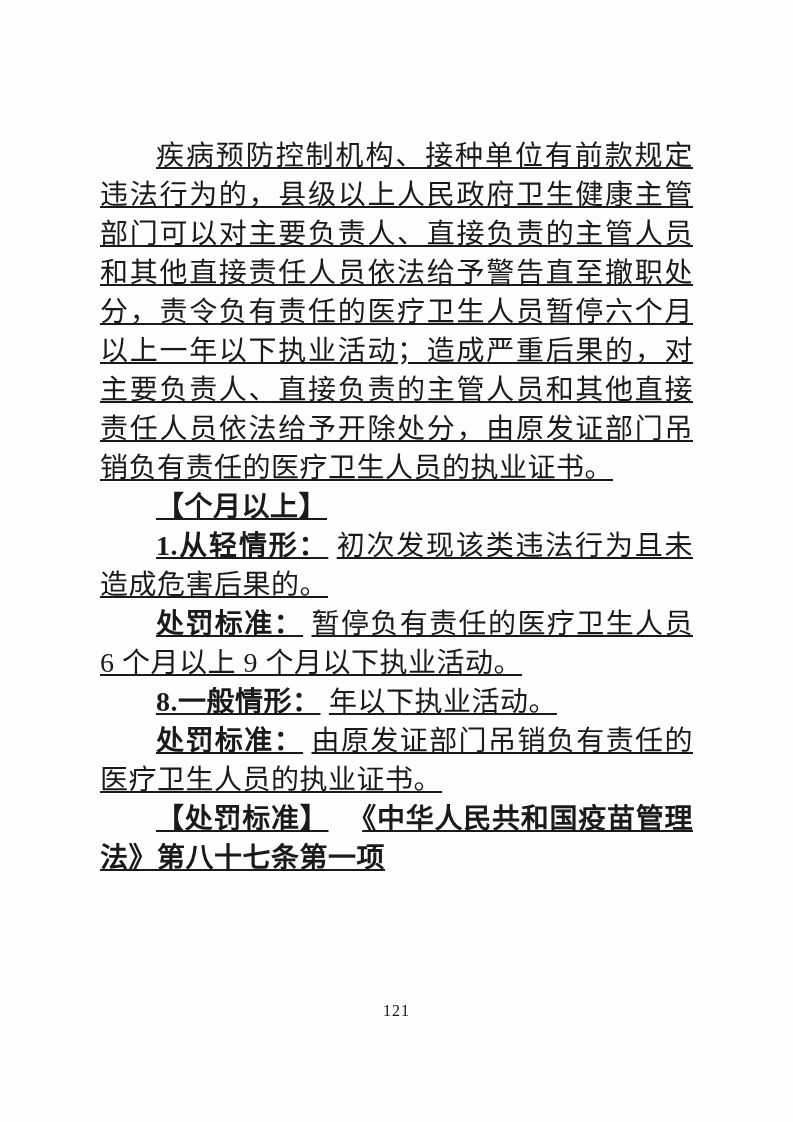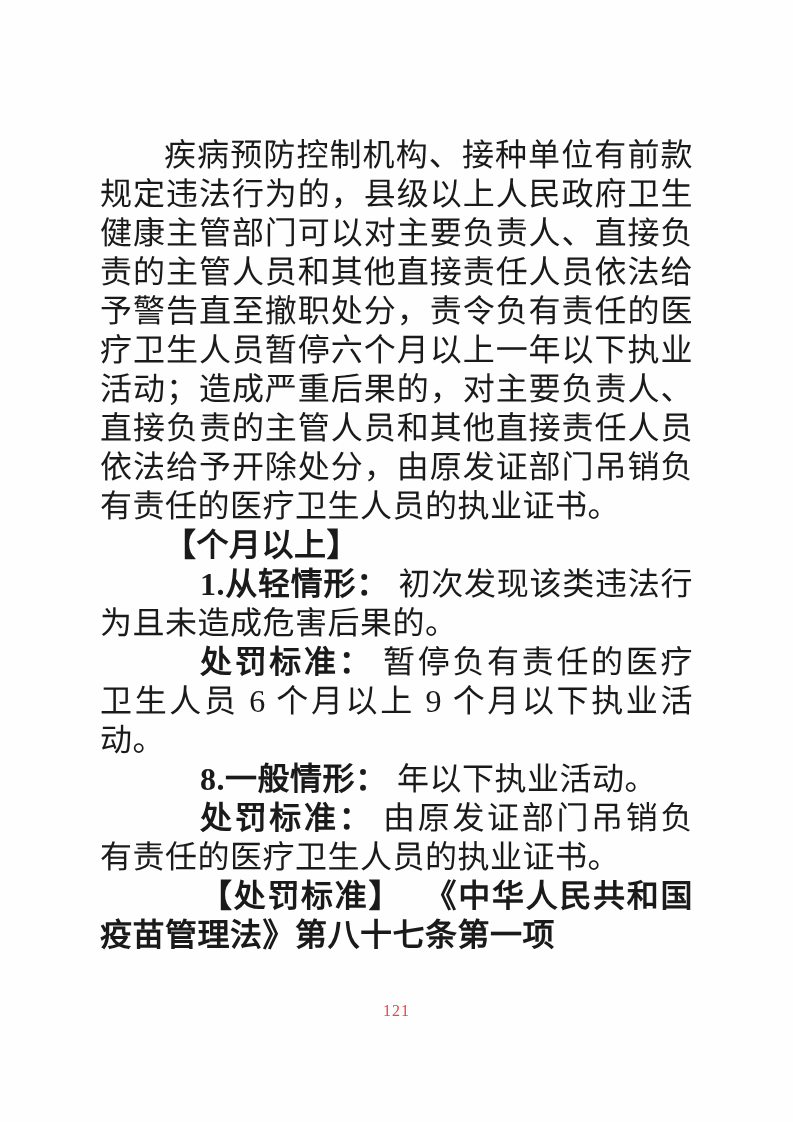--- a/index.html
+++ b/index.html
@@ -14,34 +14,34 @@
     background: #fffefe;
     overflow: hidden;
     font-family: "Liberation Serif", "DejaVu Serif", serif;
     color: #1a1a1a;
   }
   .content {
     position: absolute;
     left: 100px;
     top: 136px;
     width: 593px;
-    font-size: 32px;
+    font-size: 28px;
     line-height: 39px;
     text-align: justify;
     text-justify: inter-character;
     letter-spacing: 0.5px;
+    text-decoration: underline;
   }
   .content p {
     margin: 0;
     padding: 0;
     text-indent: 2em;
   }
   .bold-seg {
     font-weight: bold;
-    margin-left: 36px;
   }
   .seg-text {
     margin-left: 0.30em;
   }
   .basis-text {
     margin-left: 1.2em;
     font-weight: bold;
   }
   .heading-para {
     font-weight: bold;
@@ -50,21 +50,21 @@
     font-weight: bold;
   }
   .footer {
     position: absolute;
     top: 1000px;
     left: 0;
     width: 100%;
     text-align: center;
     font-size: 16px;
     line-height: 22px;
-    color: #ef4444;
+    color: #0f172a;
     letter-spacing: 1px;
   }
 </style>
 </head>
 <body>
 
 <div class="page">
 
   <div class="content">
 

